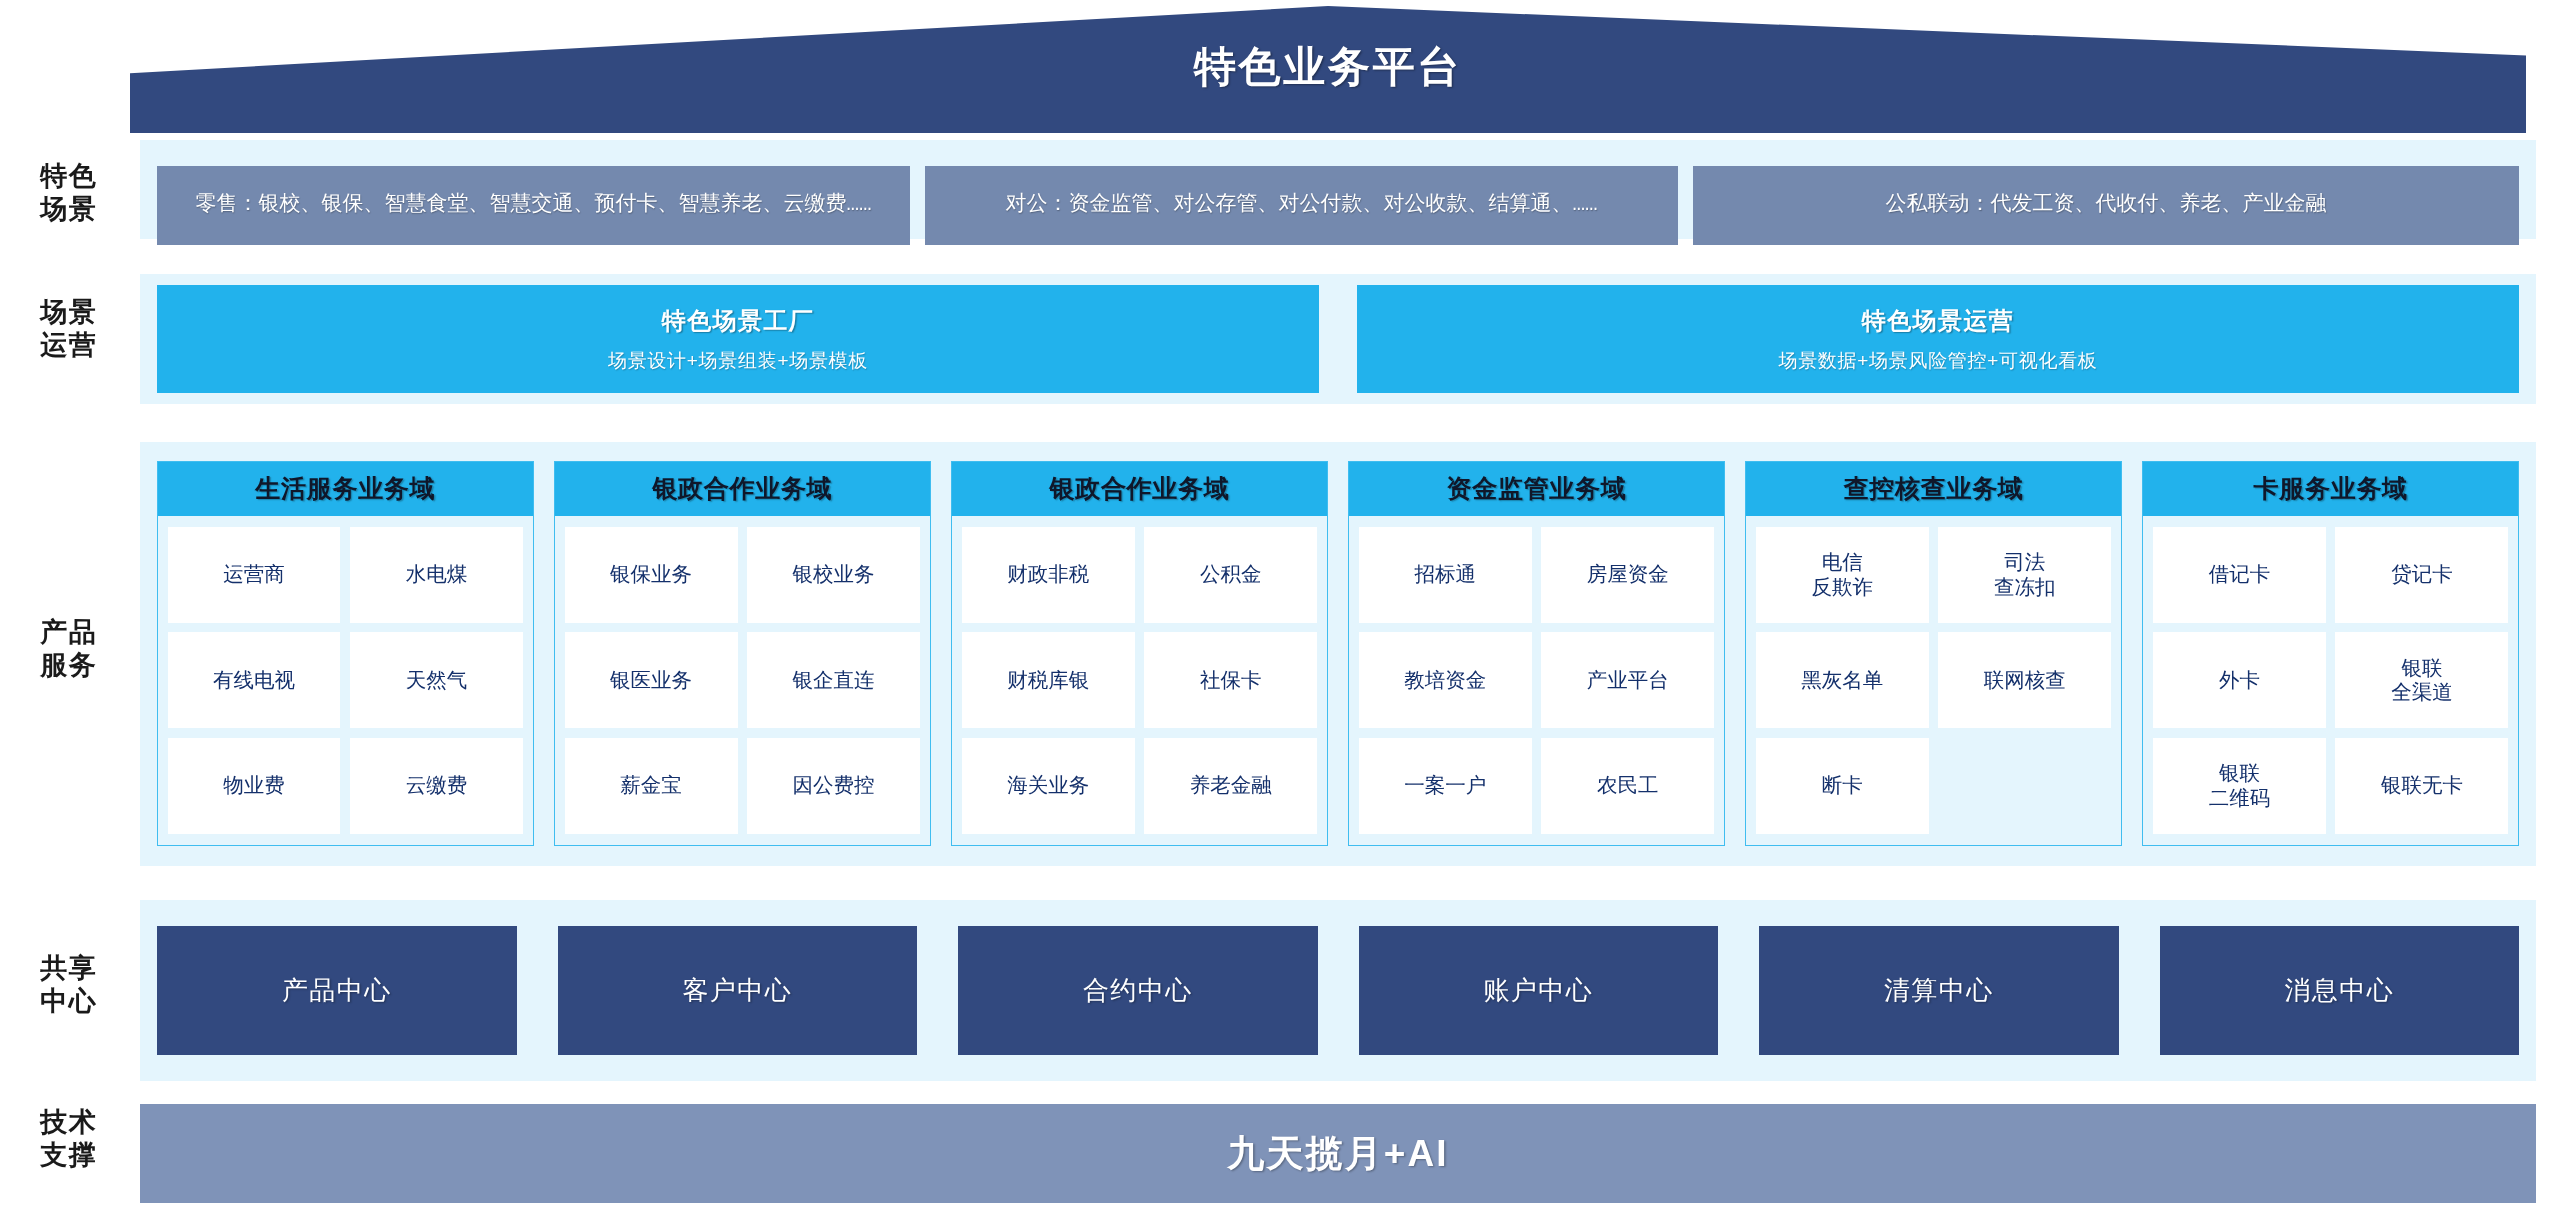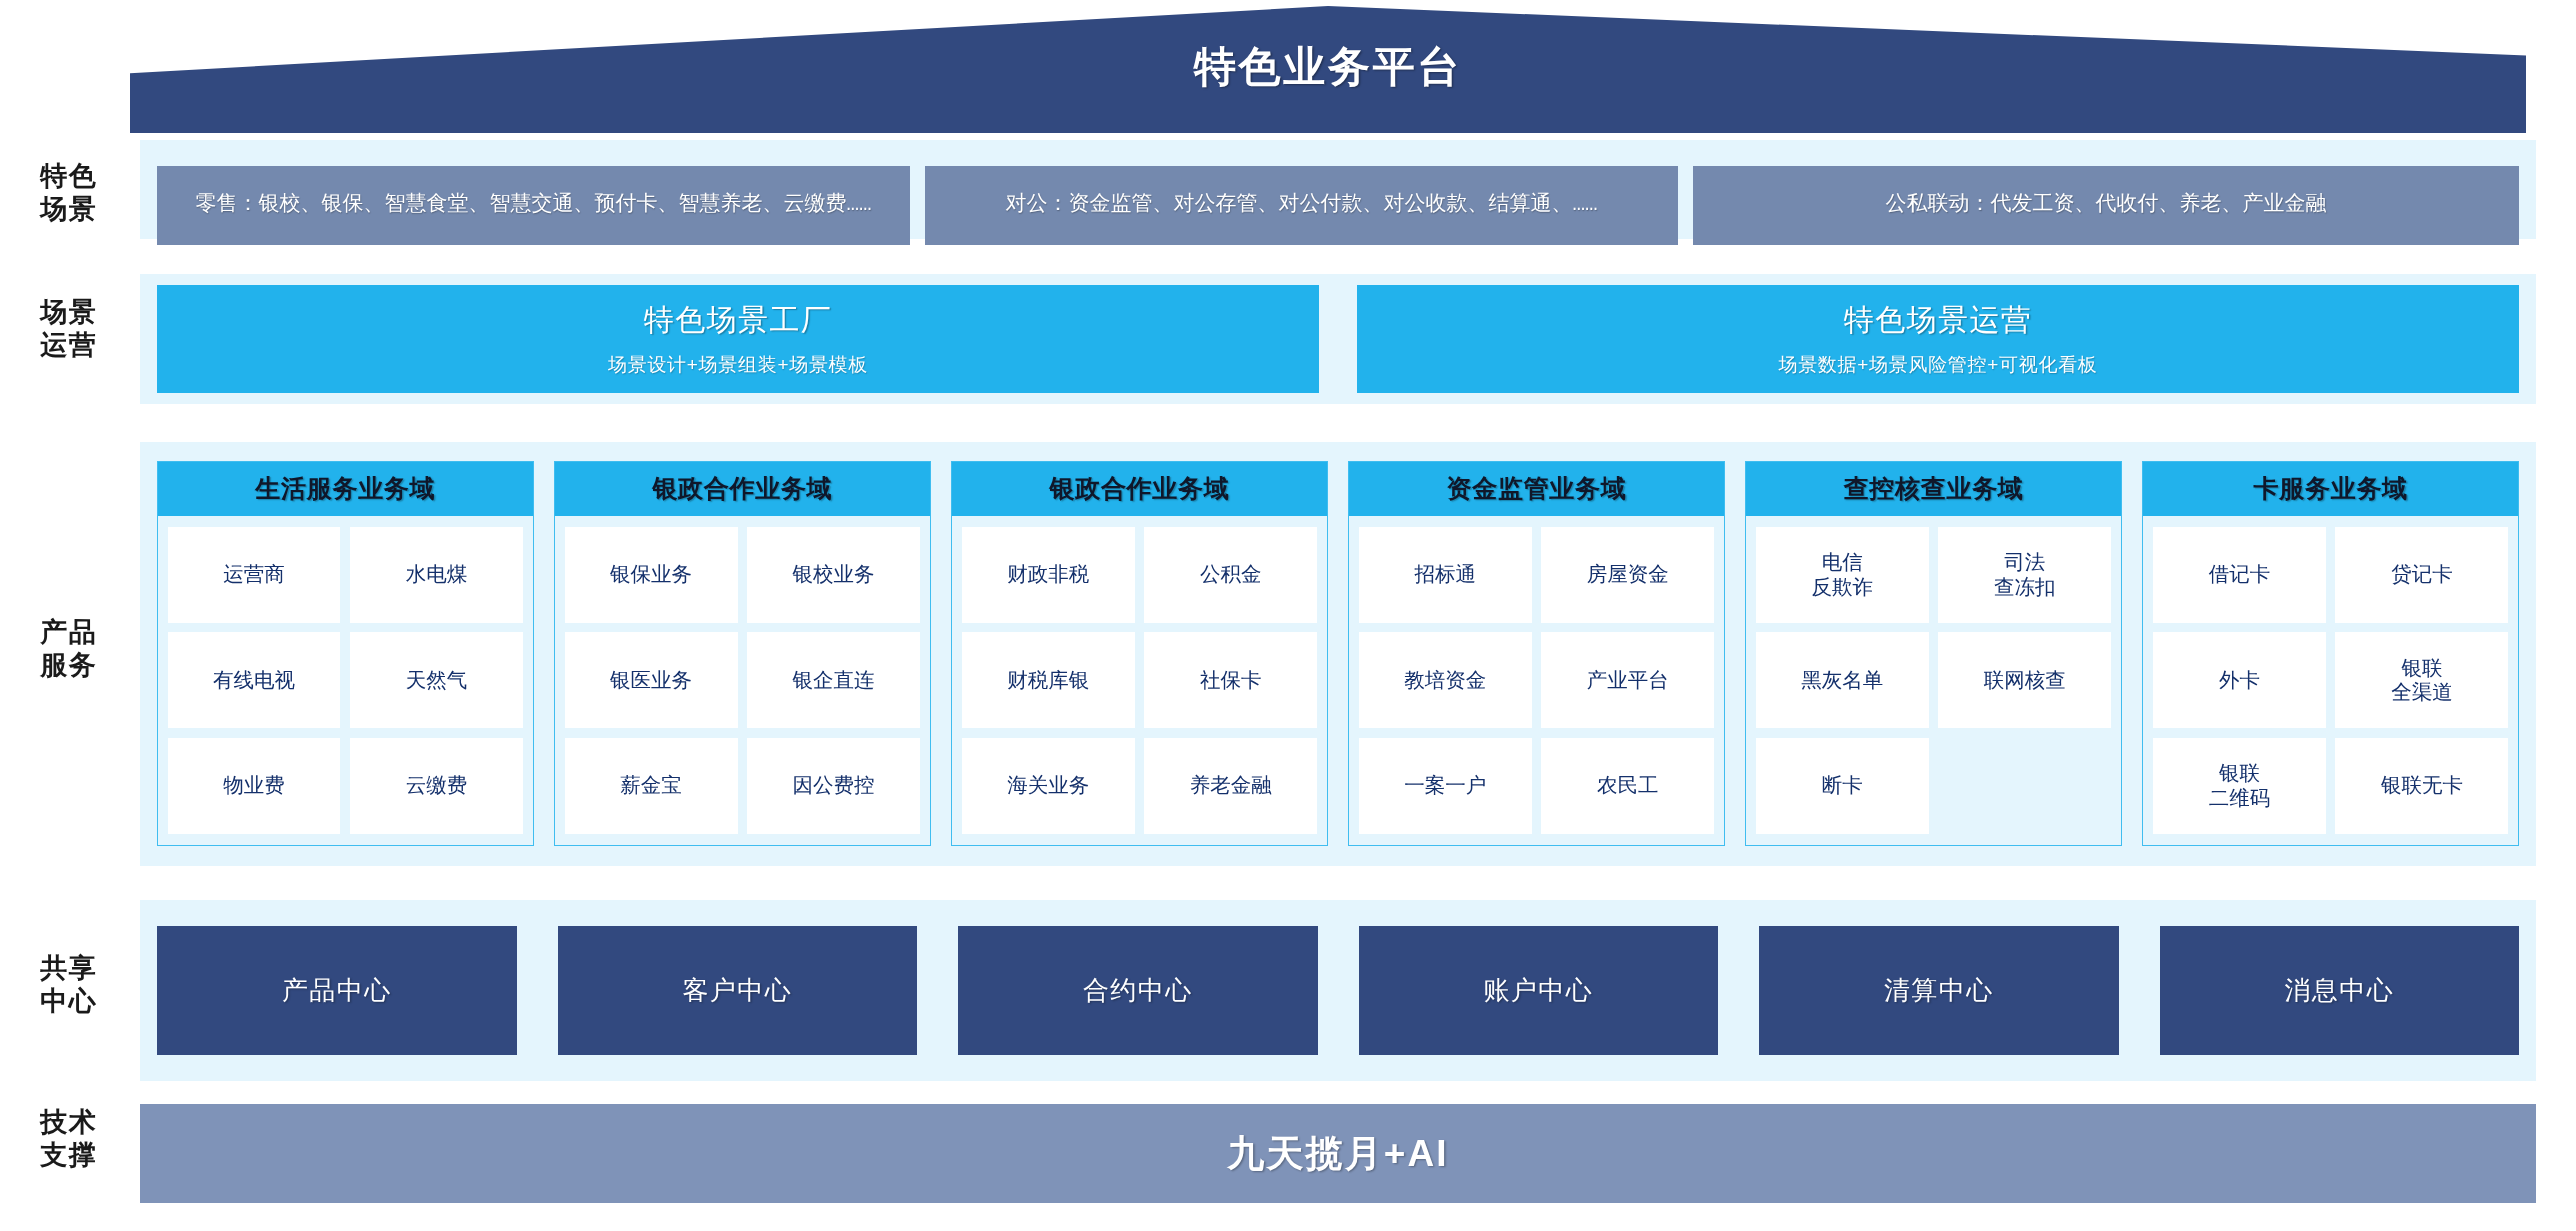--- a/index.html
+++ b/index.html
@@ -112,22 +112,22 @@
     height: 100%;
     background: #22b2ec;
     color: #ffffff;
     display: flex;
     flex-direction: column;
     align-items: center;
     justify-content: center;
     gap: 11px;
   }
   .ops-title {
-    font-size: 30px;
-    font-weight: normal;
+    font-size: 24px;
+    font-weight: bold;
     letter-spacing: 1.4px;
     text-shadow: 1.4px 1.4px 1.4px rgba(0,0,0,0.30);
   }
   .ops-sub {
     font-size: 19px;
     letter-spacing: 0.7px;
     text-shadow: 0.7px 0.7px 1.4px rgba(0,0,0,0.25);
   }
 
   

